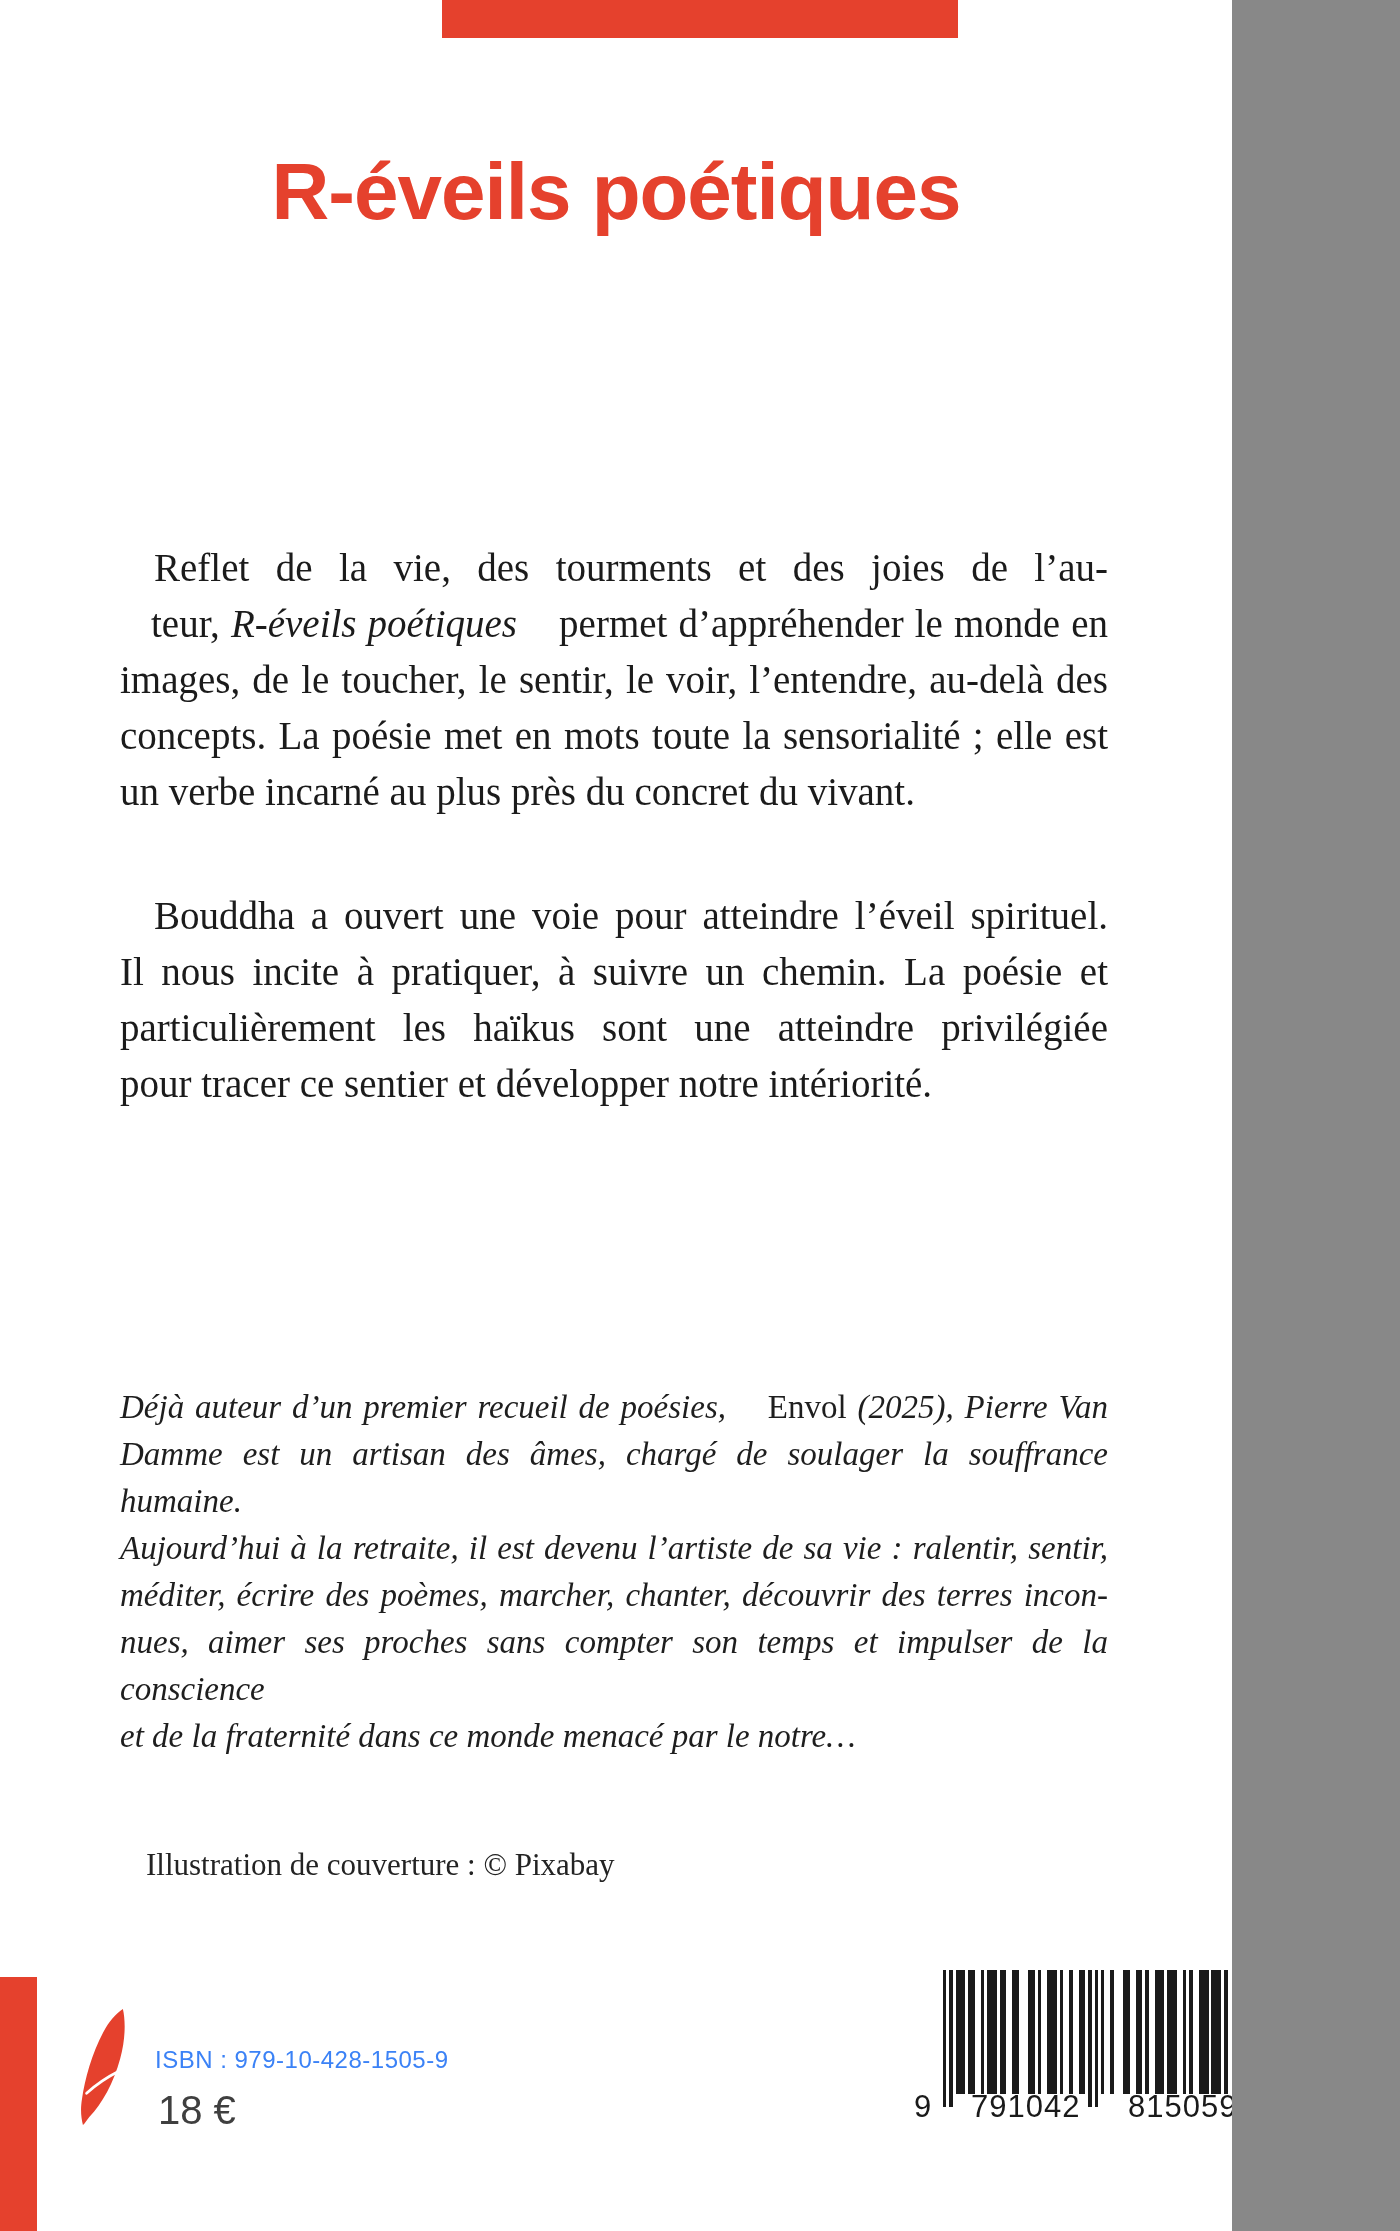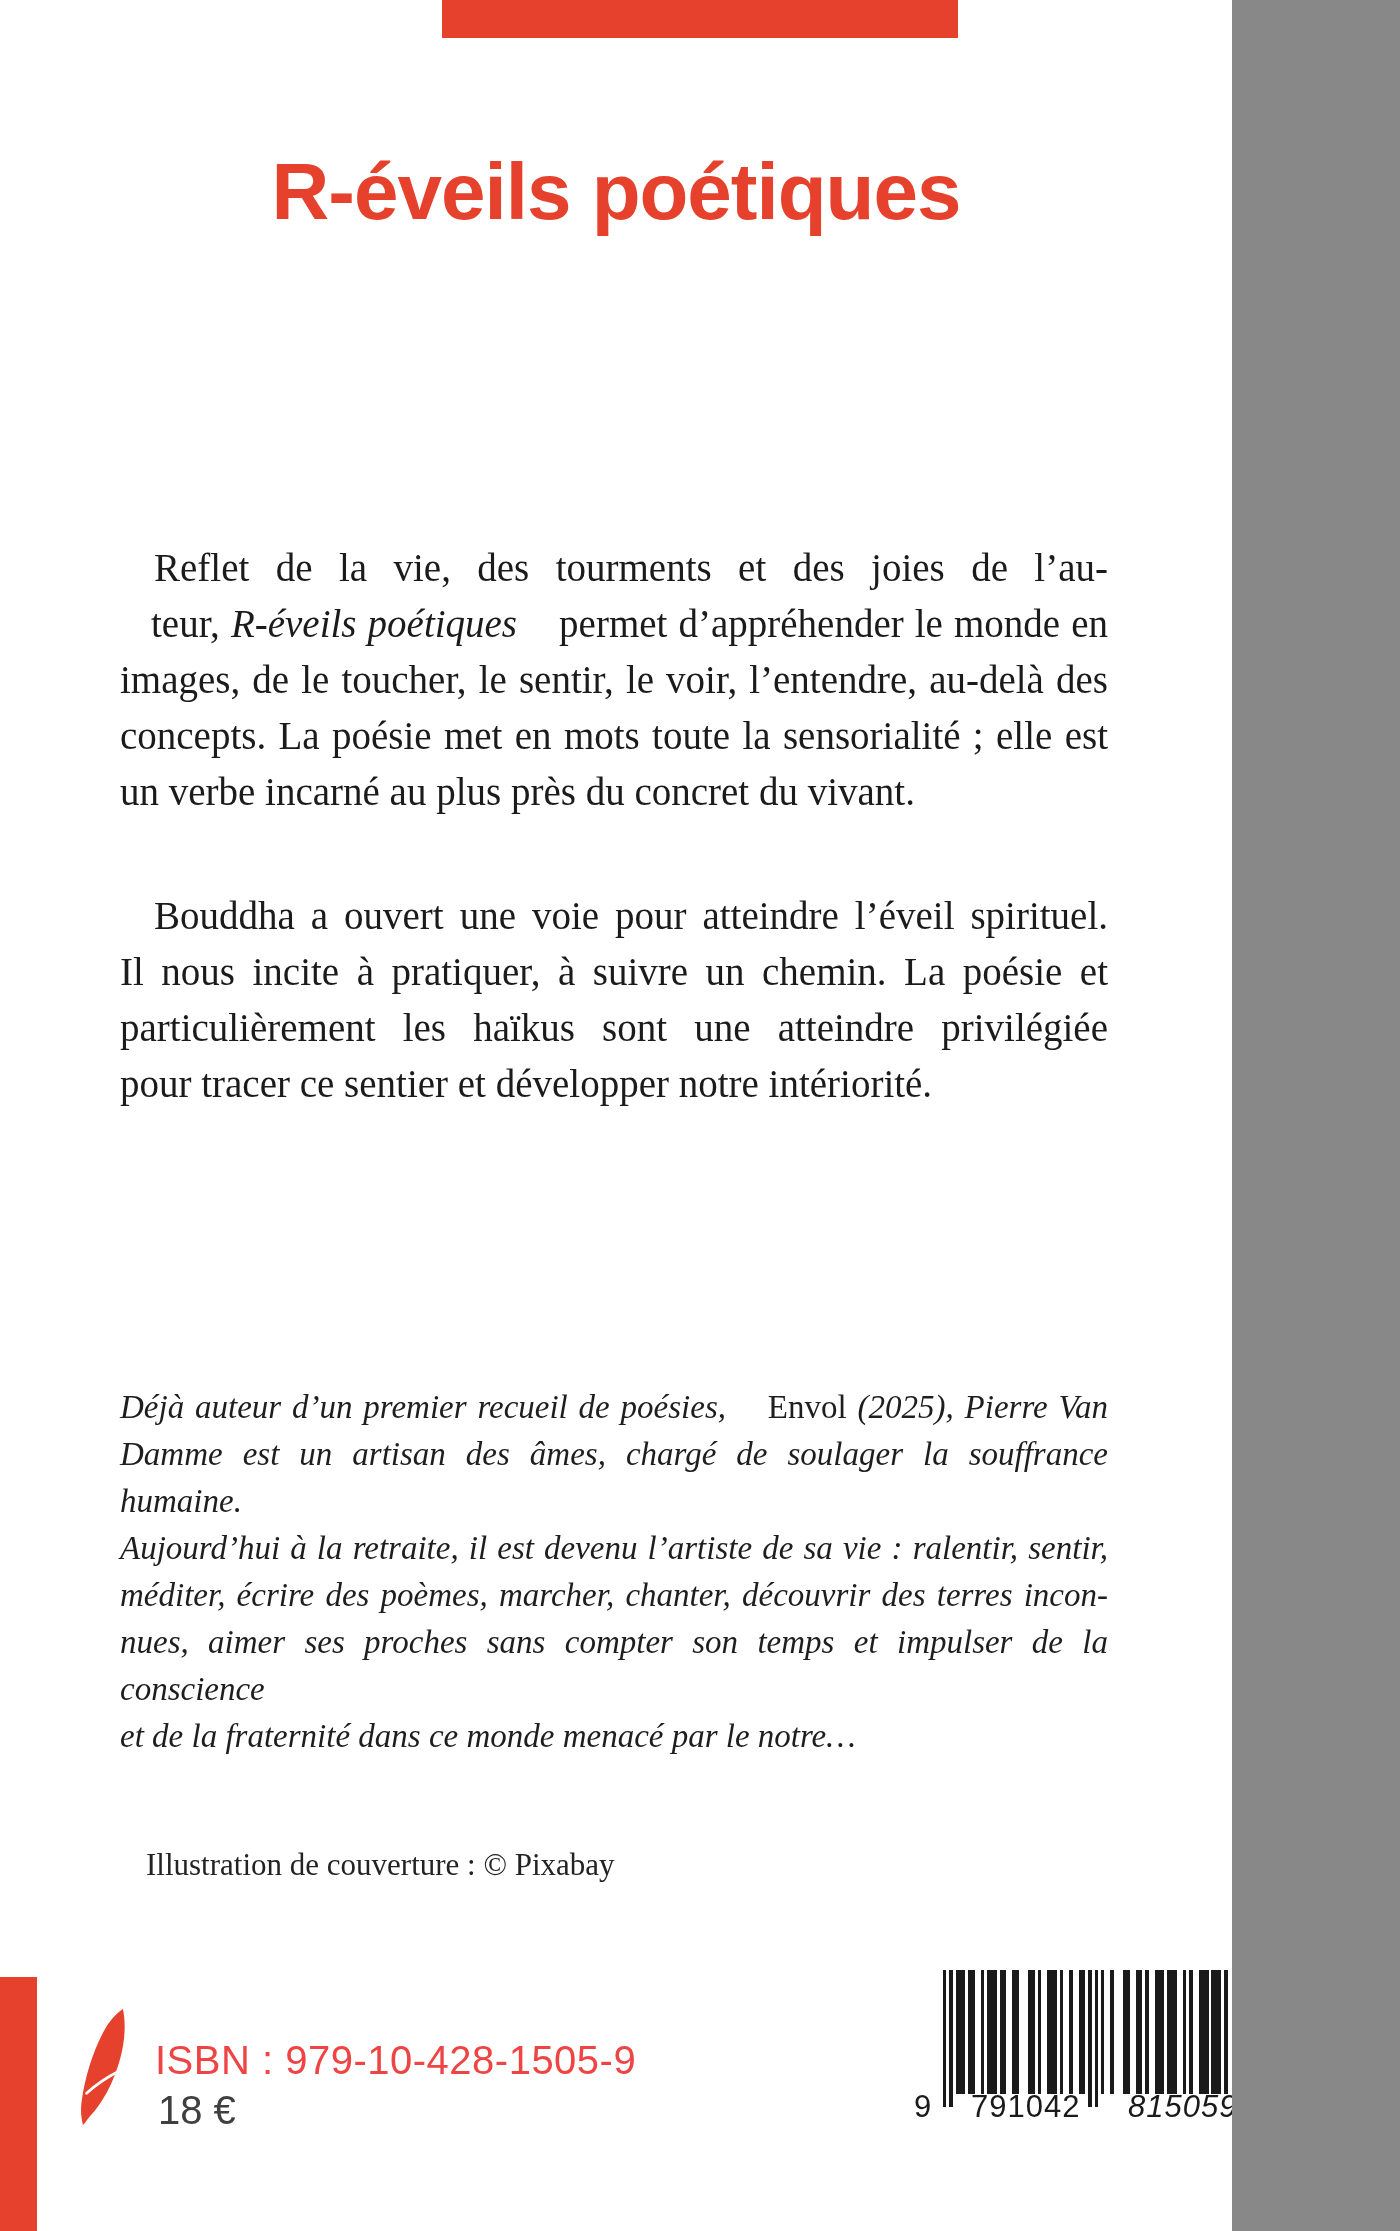--- a/index.html
+++ b/index.html
@@ -40,42 +40,42 @@
     font-size:31px;line-height:40px;color:#232323;
   }
   .spine-stripe{
     position:absolute;left:0;top:1977px;width:37px;height:254px;
     background:#e5412d;
   }
   .feather{position:absolute;left:74px;top:2008px;width:56px;height:118px;}
   .isbn{
     position:absolute;left:155px;top:2037px;
     font-family:"Liberation Sans", sans-serif;
-    font-weight:400;font-size:40px;line-height:46px;
-    color:#ef4444;letter-spacing:0.5px;
+    font-weight:400;font-size:24px;line-height:46px;
+    color:#3b82f6;letter-spacing:0.5px;
   }
   .price{
     position:absolute;left:158px;top:2086px;
     font-family:"Liberation Sans", sans-serif;
     font-weight:400;font-size:40px;line-height:48px;
     color:#3f3f3f;
   }
   .barcode-bars{
     position:absolute;left:943px;top:1970px;width:300px;height:137px;
   }
   .bar{position:absolute;top:0;background:#1a1a1a;}
   .bc-digit{
     position:absolute;top:2089px;
     font-family:"Liberation Sans", sans-serif;
     font-size:31px;line-height:36px;color:#1a1a1a;
     white-space:nowrap;
   }
   .bc-first{left:914px;}
   .bc-left{left:971px;width:104px;text-align:center;letter-spacing:1px;}
-  .bc-right{left:1128px;width:108px;text-align:left;letter-spacing:1px;font-style:italic;}
+  .bc-right{left:1128px;width:108px;text-align:left;letter-spacing:1px;}
 </style>
 </head>
 <body>
 
 <div class="page">
 
   <div class="top-bar"></div>
 
   <div class="title">R-éveils poétiques</div>
 

